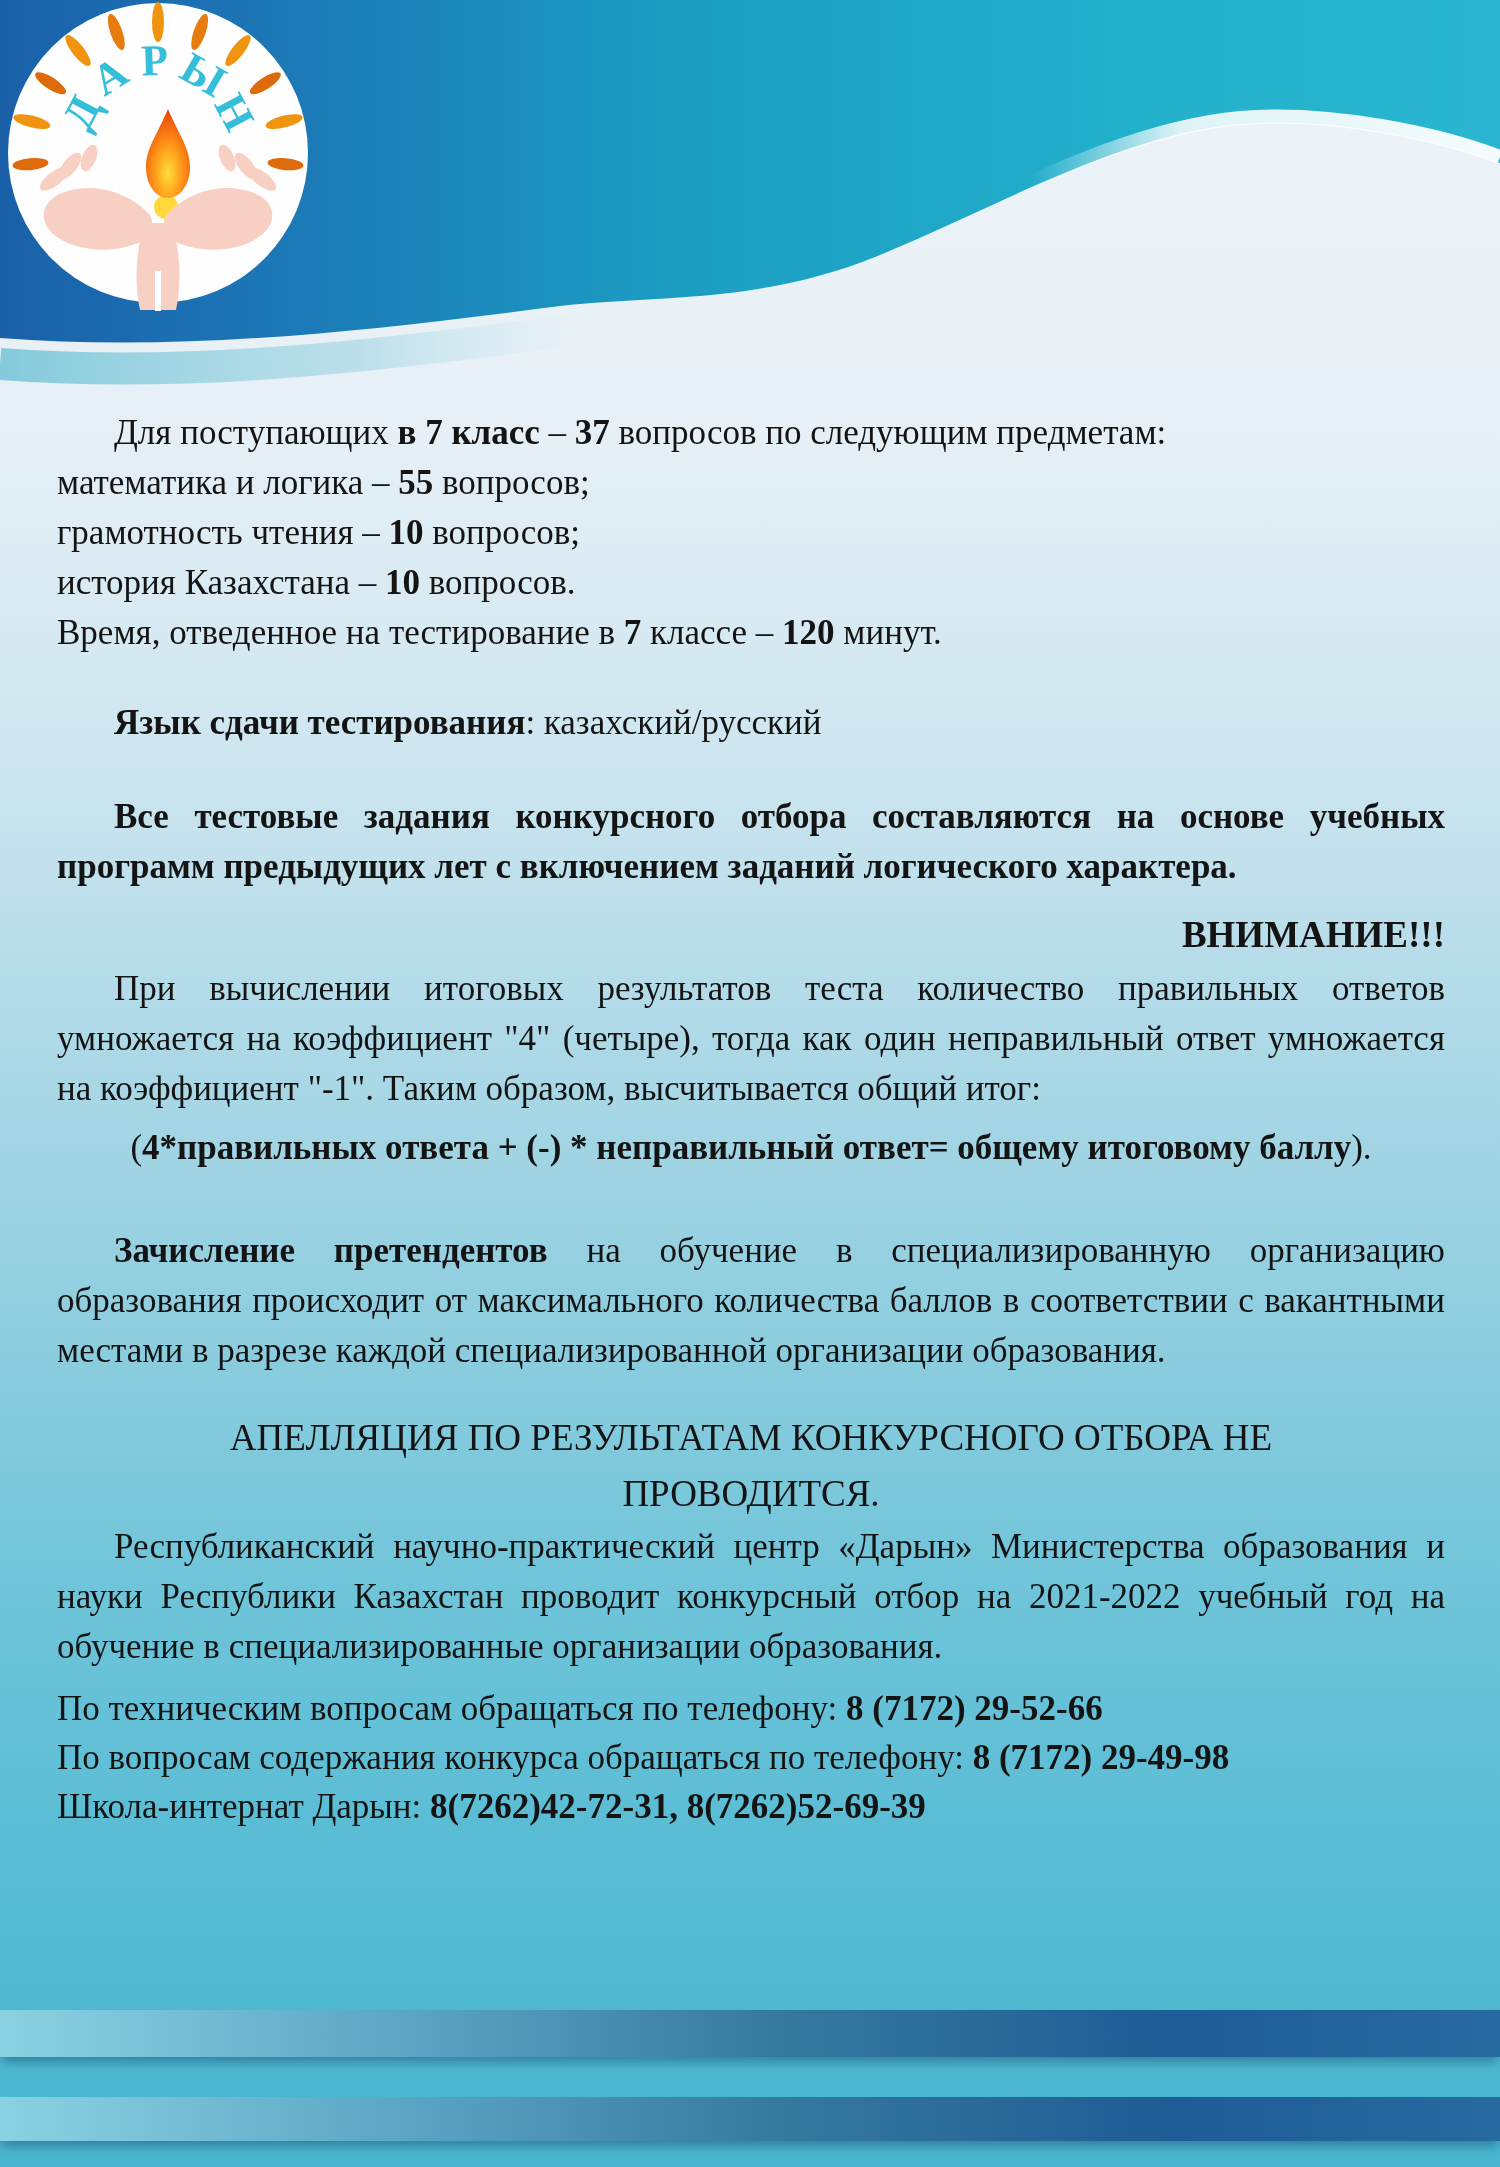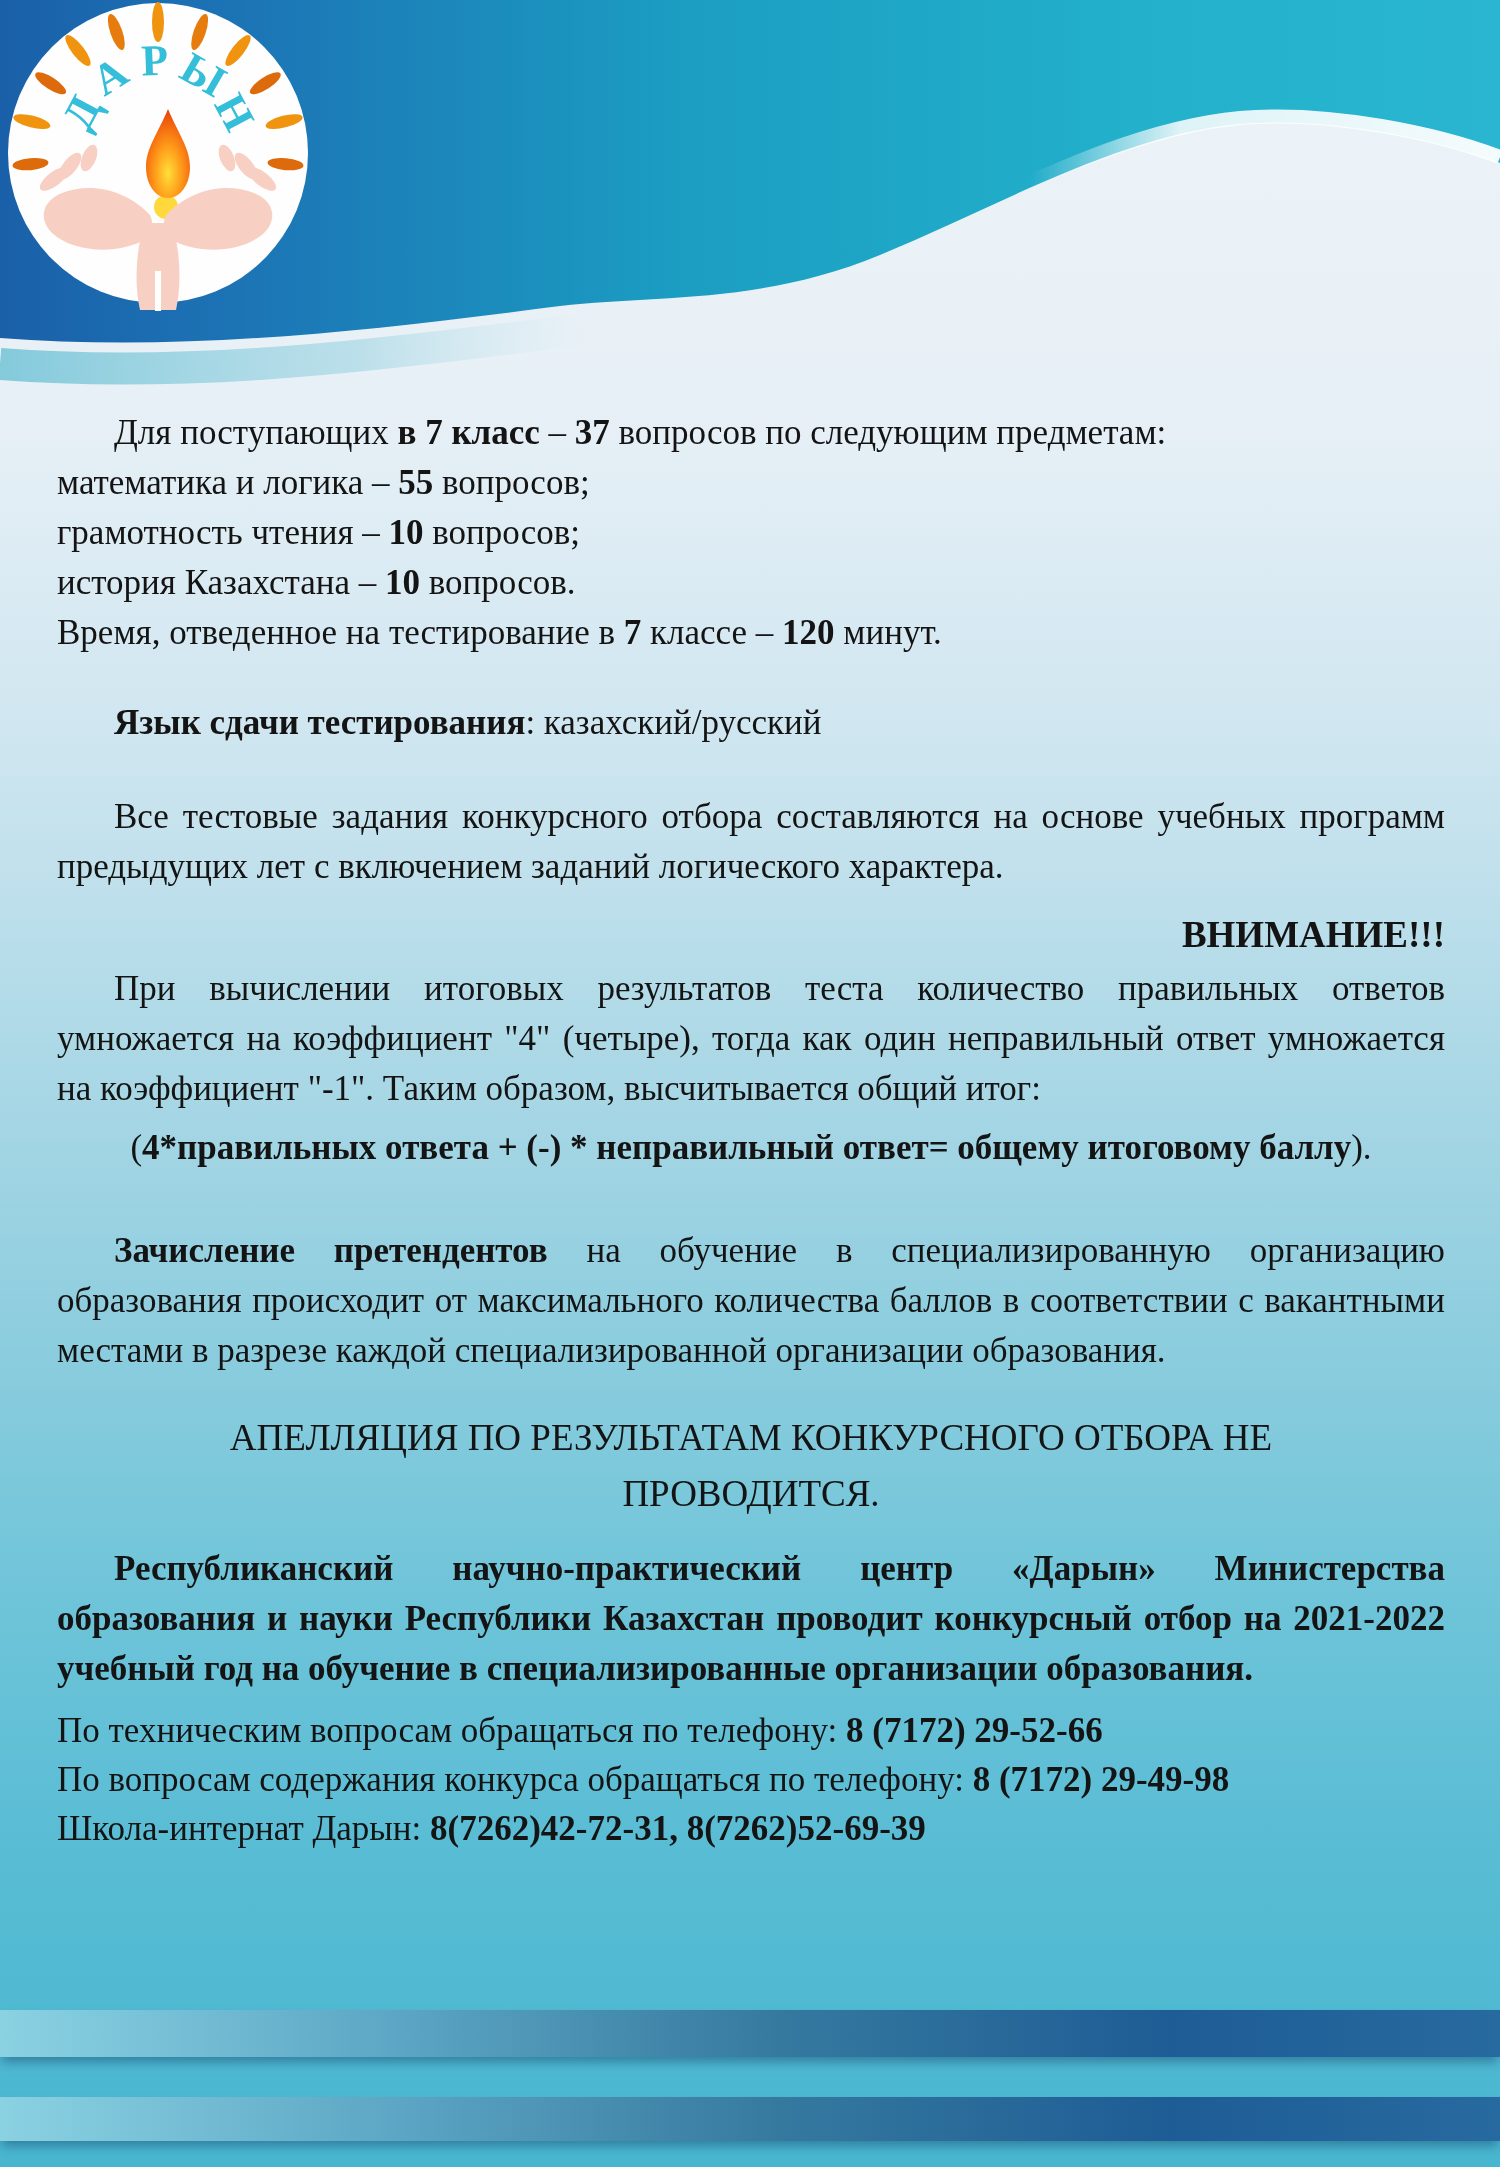--- a/index.html
+++ b/index.html
@@ -9,27 +9,27 @@
 de 62%,#6ec4d9 74%,#57bcd4 86%,#49b6d0 100%);
     background:linear-gradient(180deg,#eef4f8 0%,#e7f0f6 19%,#cfe6f0 34%,#aed9e7 48%,#8ccdde 62%,#6ec4d9 74%,#57bcd4 86%,#49b6d0 100%);
   }
   .hdr{position:absolute;top:0;left:0;display:block;}
   .content{position:absolute;top:408px;left:57px;width:1388px;color:#141414;
     font-size:35px;line-height:50px;}
   .intro-line{white-space:nowrap;}
   .indent{text-indent:57px;}
   .jp{text-align:justify;text-indent:57px;margin:0;}
   .lang{margin-top:40px;}
-  .p-tests{margin-top:44px;}
+  .p-tests{margin-top:44px;font-weight:bold;}
   .h-attention{margin-top:16px;text-align:right;font-weight:bold;font-size:37px;line-height:54px;}
   .p-calc{margin-top:2px;}
   .formula{text-align:center;line-height:52px;margin:8px;}
   .p-enroll{margin-top:52px;}
   .h-appeal{margin-top:34px;text-align:center;font-weight:normal;font-size:37px;line-height:56px;padding:0 60px;}
-  .p-republic{margin-top:22px;font-weight:bold;}
+  .p-republic{font-weight:normal;}
   .contacts{margin-top:12px;}
   .contact-line{line-height:49px;white-space:nowrap;}
   b{font-weight:bold;}
   .band{position:absolute;left:0;right:0;
     background:linear-gradient(90deg,#8ad2e2 0%,#5fa8c6 25%,#35799f 52%,#1e5c95 78%,#276aa0 100%);
     box-shadow:0 7px 10px -2px rgba(4,38,78,.38);}
   .band1{top:2010px;height:47px;}
   .band2{top:2097px;height:44px;}
 </style>
 </head>

